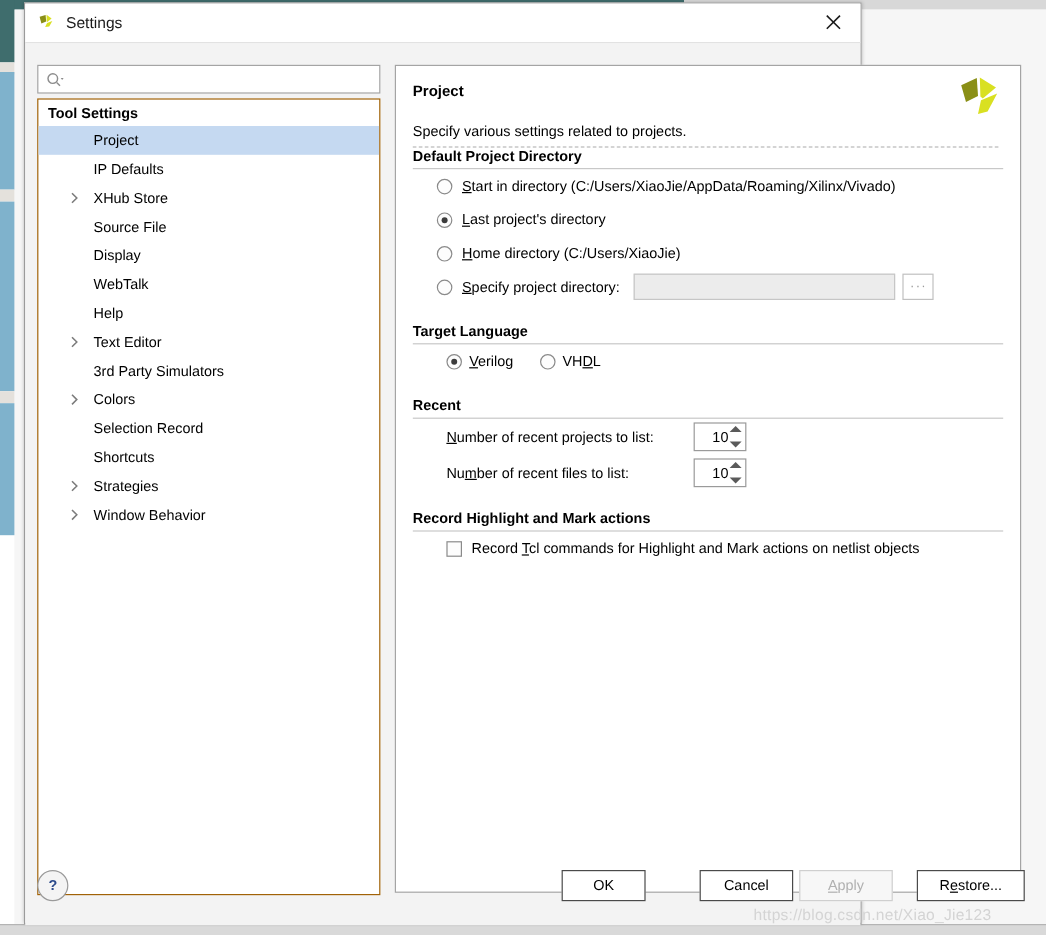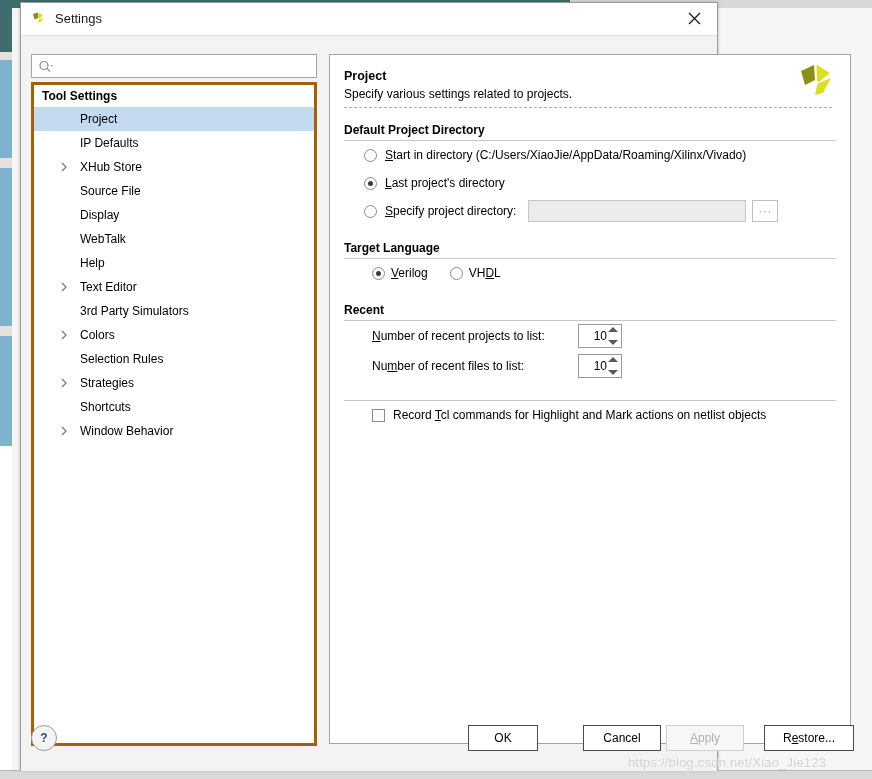--- a/index.html
+++ b/index.html
@@ -144,21 +144,21 @@
     font-family: "Liberation Sans", sans-serif;
     font-size: 12px;
     background: transparent;
   }
 
   #tree {
     margin-top: 4px;
     width: 286px;
     height: 664px;
     background: #ffffff;
-    border: 3px solid #a16207;
+    border: 1px solid #a16207;
     box-sizing: border-box;
     overflow: hidden;
   }
   .tree-header {
     font-weight: bold;
     font-size: 12px;
     padding: 4px 0 4px 8px;
     color: #000;
   }
   .tree-item {
@@ -197,21 +197,21 @@
     padding: 14px 18px 10px 14px;
     height: 52px;
     box-sizing: border-box;
   }
   #page-header .ph-title {
     font-weight: bold;
     font-size: 12.5px;
   }
   #page-header .ph-sub {
     font-size: 12px;
-    margin-top: 4px;
+    margin-top: 19px;
   }
   #page-header .brand-logo {
     position: absolute;
     right: 14px; top: 8px;
     width: 40px; height: 38px;
   }
   #dotted-sep {
     margin: 6px 0 0 0;
     height: 0;
     border-top: 1px dashed #a9a9a9;
@@ -457,27 +457,27 @@
                 <svg width="8" height="10" viewBox="0 0 8 10">
                   <polyline points="2,1 6,5 2,9" fill="none" stroke="#7c7c7c" stroke-width="1.3"></polyline>
                 </svg>
               </span><span>Text Editor</span></div>
             <div class="tree-item"><span>3rd Party Simulators</span></div>
             <div class="tree-item"><span class="chevron">
                 <svg width="8" height="10" viewBox="0 0 8 10">
                   <polyline points="2,1 6,5 2,9" fill="none" stroke="#7c7c7c" stroke-width="1.3"></polyline>
                 </svg>
               </span><span>Colors</span></div>
-            <div class="tree-item"><span>Selection Rules</span></div>
+            <div class="tree-item"><span>Selection Record</span></div>
+            <div class="tree-item"><span>Shortcuts</span></div>
             <div class="tree-item"><span class="chevron">
                 <svg width="8" height="10" viewBox="0 0 8 10">
                   <polyline points="2,1 6,5 2,9" fill="none" stroke="#7c7c7c" stroke-width="1.3"></polyline>
                 </svg>
               </span><span>Strategies</span></div>
-            <div class="tree-item"><span>Shortcuts</span></div>
             <div class="tree-item"><span class="chevron">
                 <svg width="8" height="10" viewBox="0 0 8 10">
                   <polyline points="2,1 6,5 2,9" fill="none" stroke="#7c7c7c" stroke-width="1.3"></polyline>
                 </svg>
               </span><span>Window Behavior</span></div>
           </div>
       </div>
     </div>
 
     <div id="right-pane">
@@ -502,20 +502,24 @@
         <div class="opt-row">
           <span class="radio"></span>
           <span><u>S</u>tart in directory (C:/Users/XiaoJie/AppData/Roaming/Xilinx/Vivado)</span>
         </div>
 
         <div class="opt-row">
           <span class="radio checked"></span>
           <span><u>L</u>ast project's directory</span>
         </div>
 
+        <div class="opt-row">
+          <span class="radio"></span>
+          <span><u>H</u>ome directory (C:/Users/XiaoJie)</span>
+        </div>
 
         <div class="opt-row">
           <span class="radio"></span>
           <span><u>S</u>pecify project directory:</span>
           <input class="path-field" type="text" disabled="" value="" style="">
           <div class="browse-btn">···</div>
         </div>
       </div>
 
       <div class="section">
@@ -554,20 +558,21 @@
                 <span class="sp-arrows">
                   <span class="sp-up"></span>
                   <span class="sp-dn"></span>
                 </span>
               </div>
             </div>
           </div>
       </div>
 
       <div class="section">
+        <div class="section-title">Record Highlight and Mark actions</div>
         <div class="section-rule"></div>
 
         <div class="opt-row" style="padding-left:28px">
           <span class="checkbox"></span>
           <span>Record <u>T</u>cl commands for Highlight and Mark actions on netlist objects</span>
         </div>
       </div>
     </div>
 
     <div id="footer">

